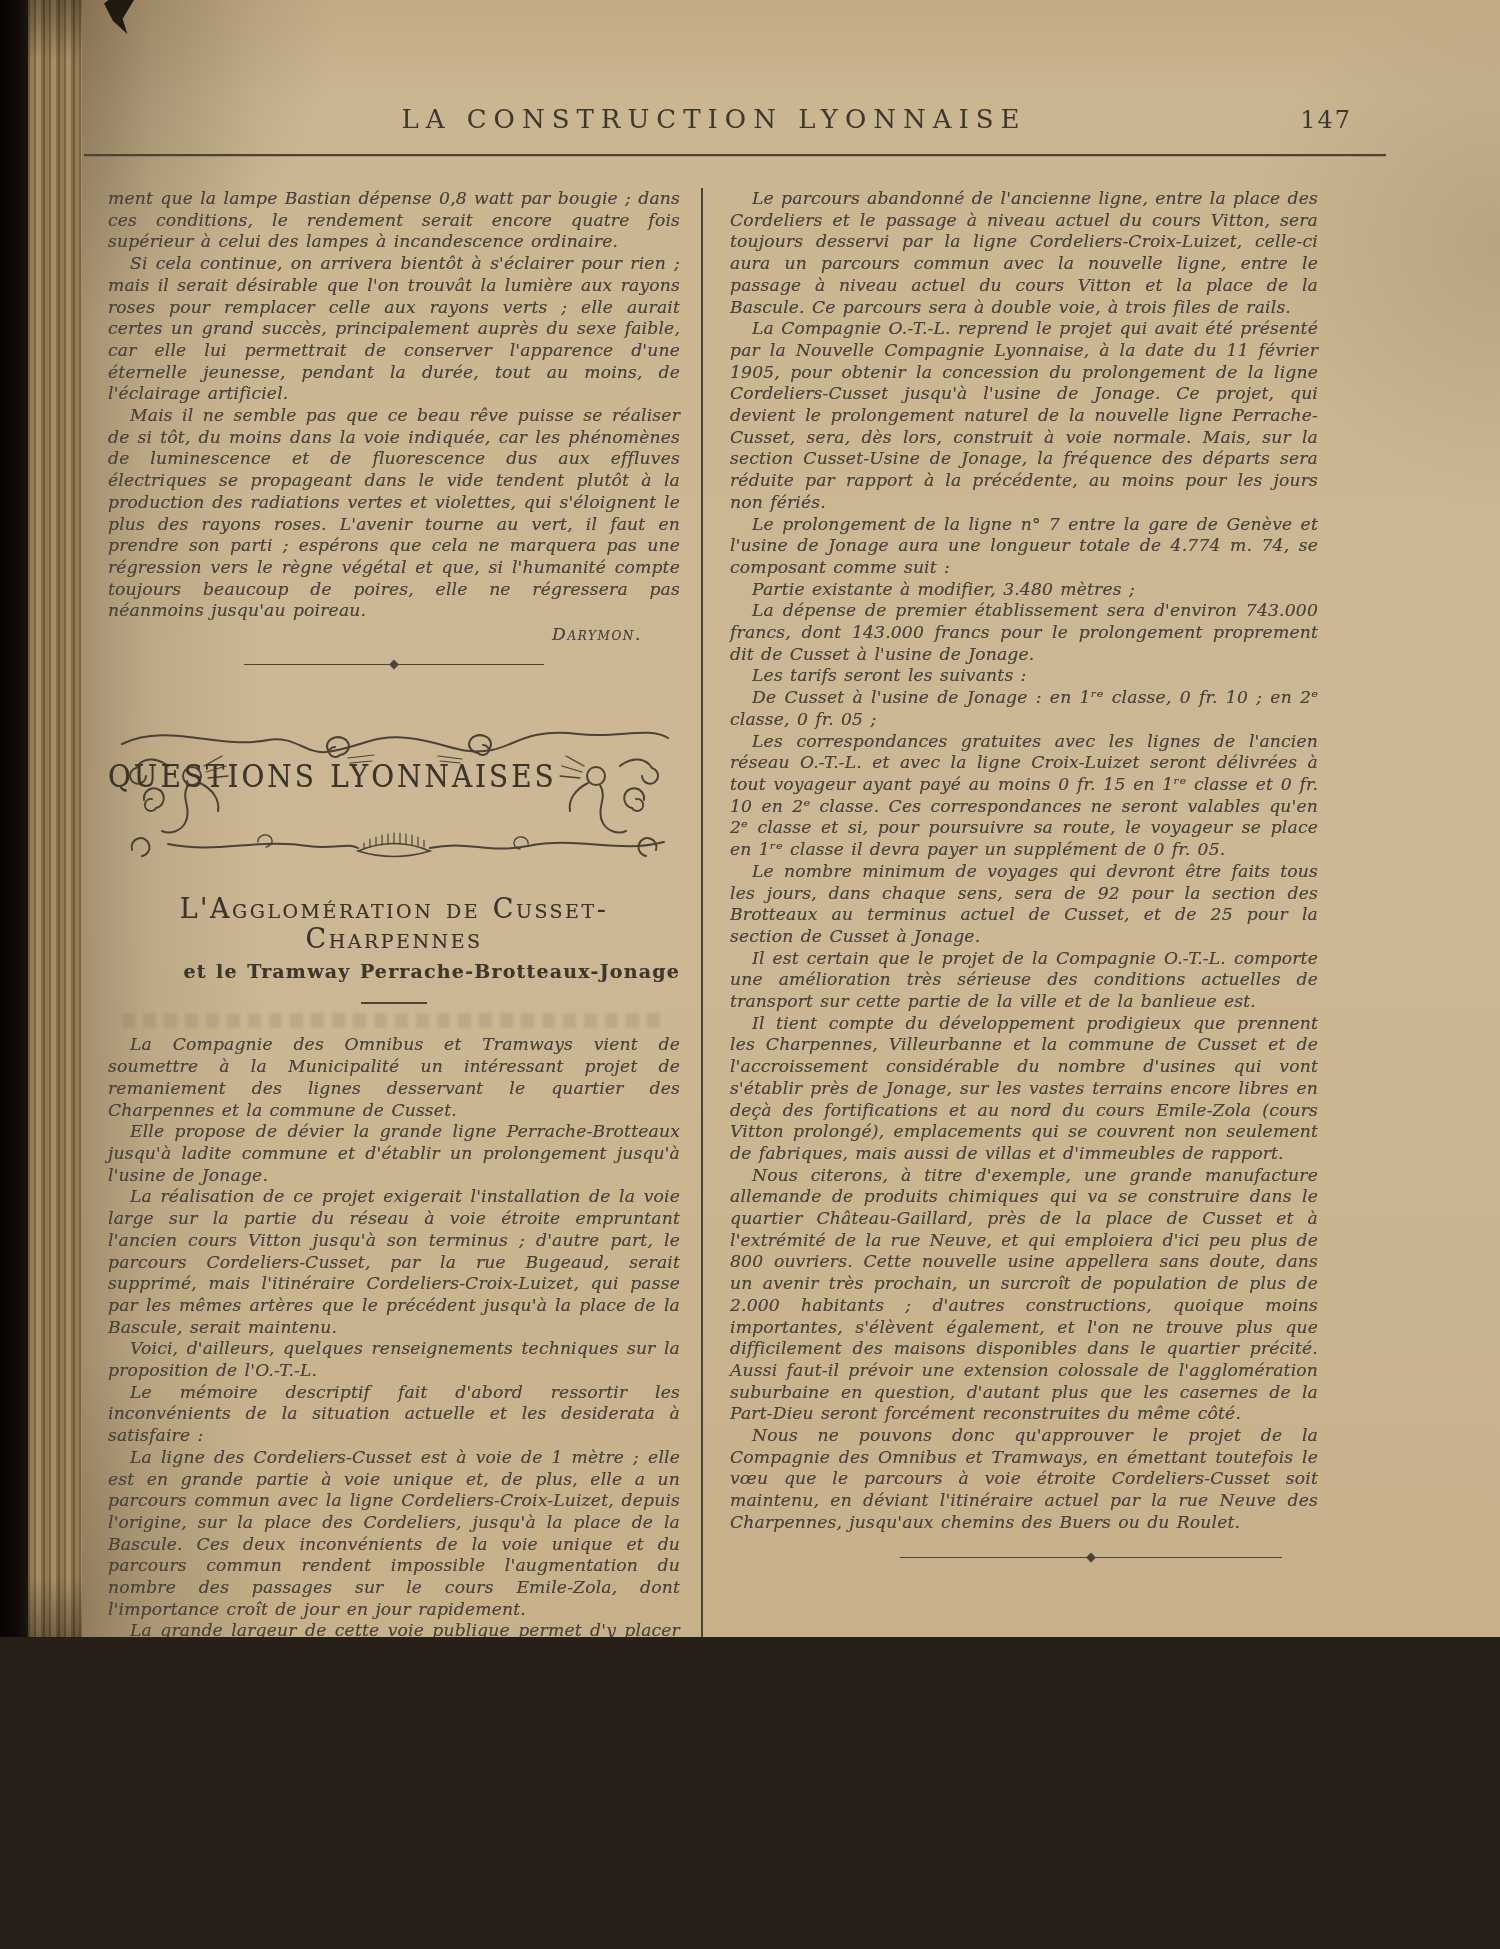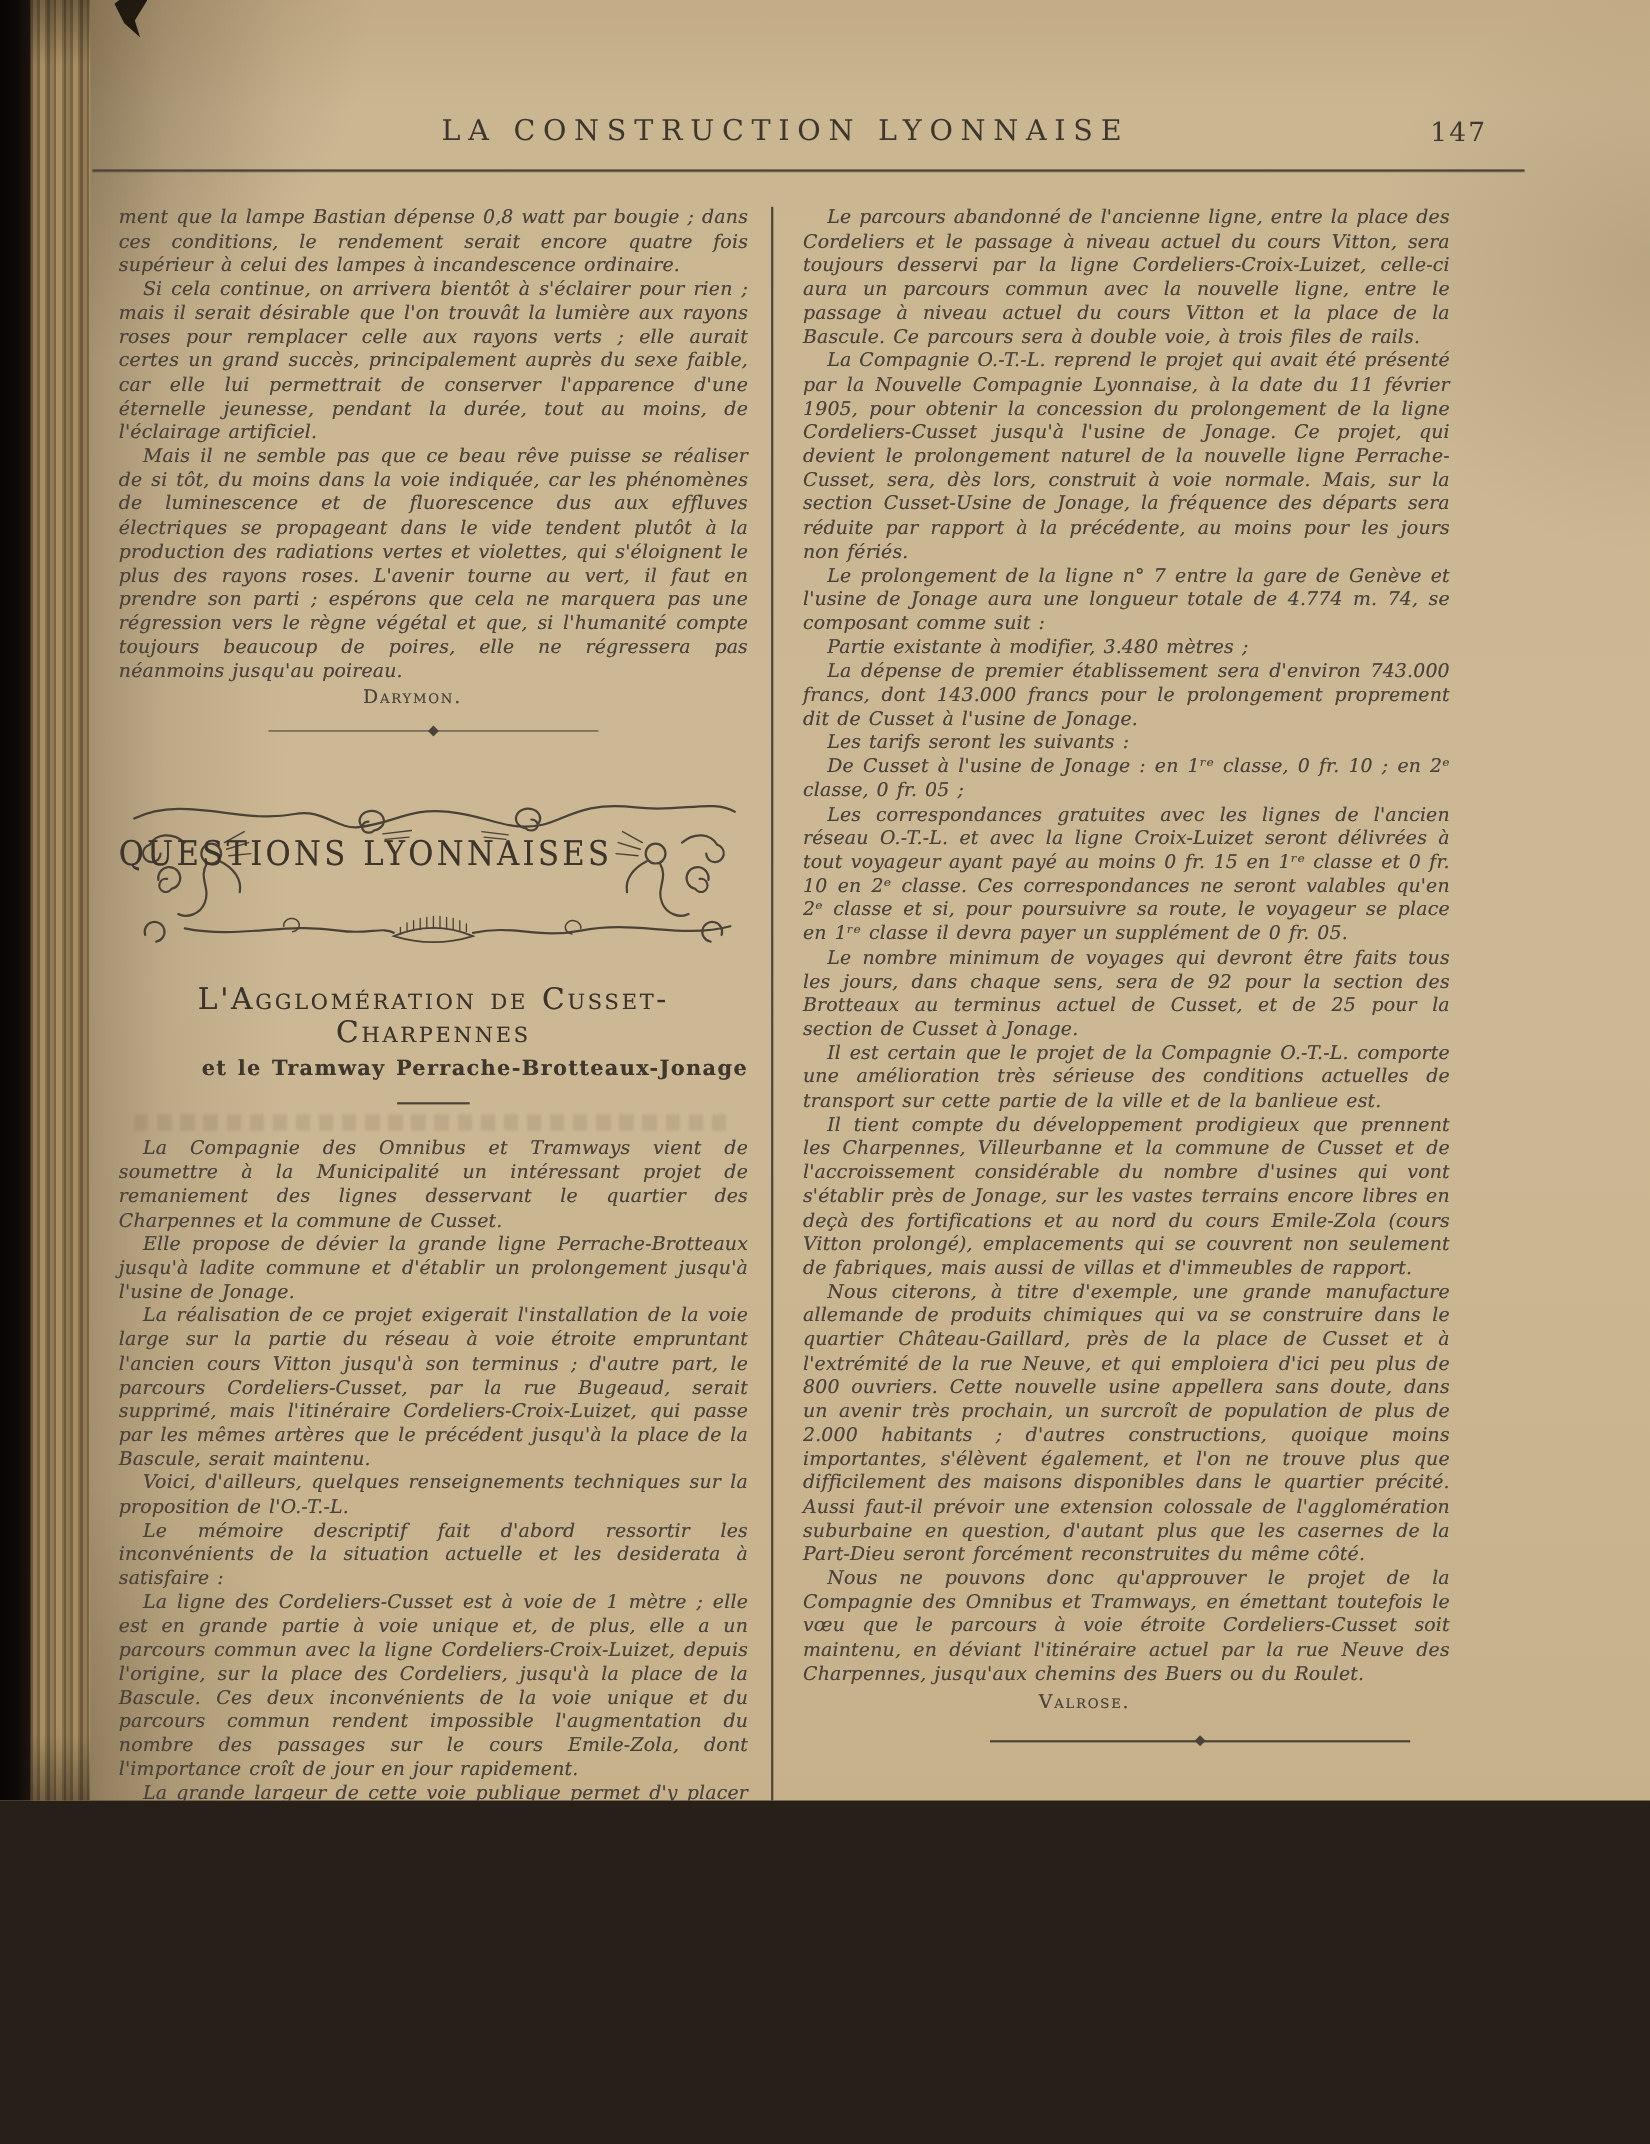--- a/index.html
+++ b/index.html
@@ -37,21 +37,21 @@
   
   .columns { position:absolute; top:188px; left:108px; width:1212px; display:flex; align-items:flex-start; }
   .col { font-size:17.2px; line-height:21.7px; text-align:justify; word-spacing:1.6px; letter-spacing:.15px;
     text-shadow:0 0 .5px rgba(73,66,58,.55); }
   .col-left { width:572px; }
   .col-divider { width:2px; height:1625px; background:#4c4338; margin-left:21px; }
   .col-right { width:588px; margin-left:27px; }
   p { margin:0; text-indent:22px;font-style:italic; }
   p.no-indent { text-indent:0; }
 
-  .signature { text-align:center; font-variant:small-caps; letter-spacing:1.6px; margin-top:2px; }
+  .signature { text-align:right; font-variant:small-caps; letter-spacing:1.6px; margin-top:2px;font-style:italic; }
   .sig-left { padding-right:38px; }
   .sig-right { padding-right:76px; margin-top:4px; }
 
   .rule-ornament { position:relative; height:7px; width:300px; margin:15px auto 0; }
   .rule-ornament .line { position:absolute; left:0; right:0; top:3px; height:1.6px; background:#4c4338; }
   .rule-ornament .diamond { position:absolute; left:50%; top:0; width:7px; height:7px; background:#4c4338;
     transform:translateX(-50%) rotate(45deg); }
   .rule-right { width:382px; margin:20px 36px 0 170px; }
 
   
@@ -152,21 +152,20 @@
       <p>Partie existante à modifier, 3.480 mètres ;</p>
       <p>La dépense de premier établissement sera d'environ 743.000 francs, dont 143.000 francs pour le prolongement proprement dit de Cusset à l'usine de Jonage.</p>
       <p>Les tarifs seront les suivants :</p>
       <p>De Cusset à l'usine de Jonage : en 1ʳᵉ classe, 0 fr. 10 ; en 2ᵉ classe, 0 fr. 05 ;</p>
       <p>Les correspondances gratuites avec les lignes de l'ancien réseau O.-T.-L. et avec la ligne Croix-Luizet seront délivrées à tout voyageur ayant payé au moins 0 fr. 15 en 1ʳᵉ classe et 0 fr. 10 en 2ᵉ classe. Ces correspondances ne seront valables qu'en 2ᵉ classe et si, pour poursuivre sa route, le voyageur se place en 1ʳᵉ classe il devra payer un supplément de 0 fr. 05.</p>
       <p>Le nombre minimum de voyages qui devront être faits tous les jours, dans chaque sens, sera de 92 pour la section des Brotteaux au terminus actuel de Cusset, et de 25 pour la section de Cusset à Jonage.</p>
       <p>Il est certain que le projet de la Compagnie O.-T.-L. comporte une amélioration très sérieuse des conditions actuelles de transport sur cette partie de la ville et de la banlieue est.</p>
       <p>Il tient compte du développement prodigieux que prennent les Charpennes, Villeurbanne et la commune de Cusset et de l'accroissement considérable du nombre d'usines qui vont s'établir près de Jonage, sur les vastes terrains encore libres en deçà des fortifications et au nord du cours Emile-Zola (cours Vitton prolongé), emplacements qui se couvrent non seulement de fabriques, mais aussi de villas et d'immeubles de rapport.</p>
       <p>Nous citerons, à titre d'exemple, une grande manufacture allemande de produits chimiques qui va se construire dans le quartier Château-Gaillard, près de la place de Cusset et à l'extrémité de la rue Neuve, et qui emploiera d'ici peu plus de 800 ouvriers. Cette nouvelle usine appellera sans doute, dans un avenir très prochain, un surcroît de population de plus de 2.000 habitants ; d'autres constructions, quoique moins importantes, s'élèvent également, et l'on ne trouve plus que difficilement des maisons disponibles dans le quartier précité. Aussi faut-il prévoir une extension colossale de l'agglomération suburbaine en question, d'autant plus que les casernes de la Part-Dieu seront forcément reconstruites du même côté.</p>
       <p>Nous ne pouvons donc qu'approuver le projet de la Compagnie des Omnibus et Tramways, en émettant toutefois le vœu que le parcours à voie étroite Cordeliers-Cusset soit maintenu, en déviant l'itinéraire actuel par la rue Neuve des Charpennes, jusqu'aux chemins des Buers ou du Roulet.</p>
-      <div class="signature sig-right">Valrose.</div>
       <div class="rule-ornament rule-right">
         <span class="line"></span>
         <span class="diamond"></span>
       </div>
     </div>
 
   </div>
 
   <div class="green-mark"></div>
 </div>

